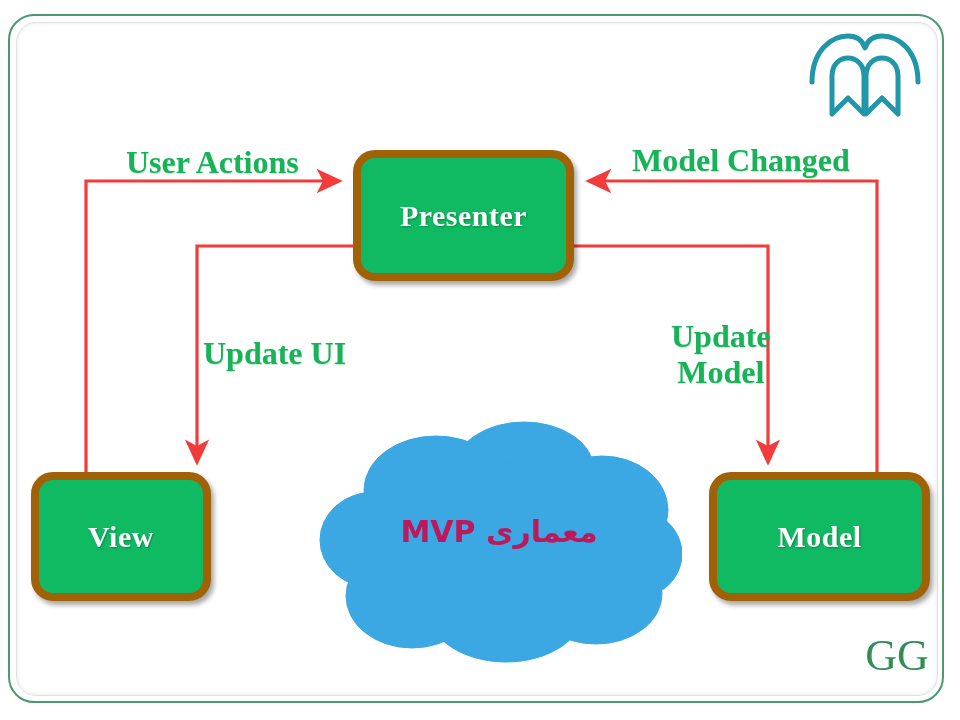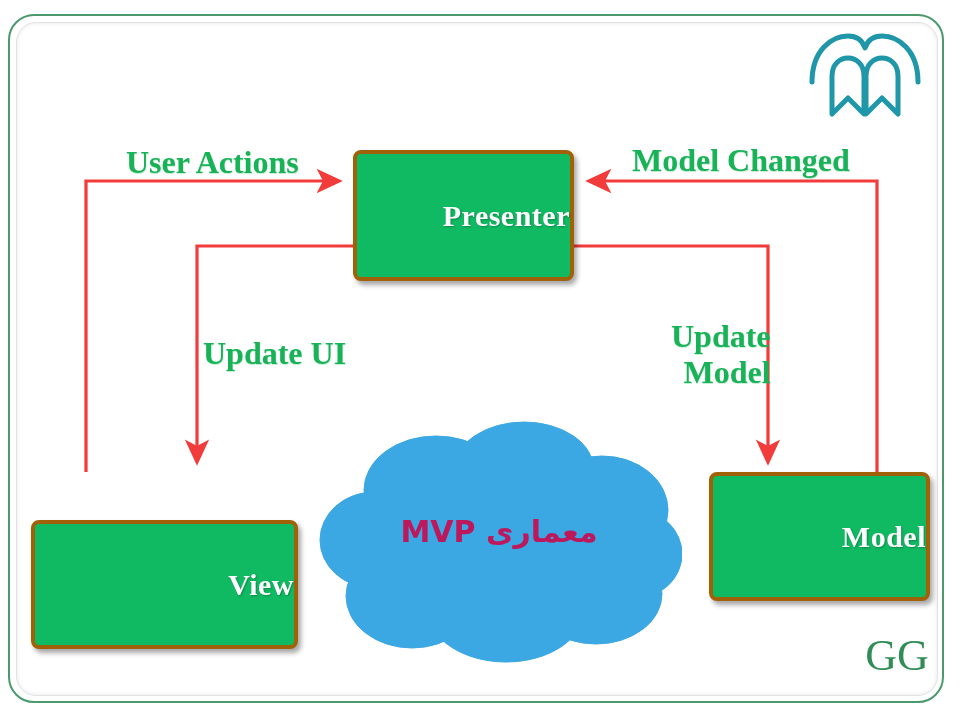--- a/index.html
+++ b/index.html
@@ -44,52 +44,52 @@
     position: absolute;
     left: 0; top: 0;
     width: 960px;
     height: 720px;
   }
   
   .node {
     position: absolute;
     box-sizing: border-box;
     background: #10ba62;
-    border: 4px solid #a16207;
-    border-radius: 8px;
+    border: 8px solid #a16207;
+    border-radius: 22px;
     display: flex;
     align-items: center;
-    justify-content: flex-end;
+    justify-content: center;
     color: #ffffff;
     font-weight: bold;
     font-size: 30px;
     letter-spacing: 0.5px;
     text-shadow: 1px 1px 2px rgba(0,0,0,0.28);
     box-shadow: 3px 4px 5px rgba(0,0,0,0.35);
     z-index: 6;
   }
   #node-presenter { left: 353px; top: 150px; width: 221px; height: 131px; }
-  #node-view      { left: 31px;  top: 472px; width: 267px; height: 129px; margin-top: 48px; }
+  #node-view      { left: 31px;  top: 472px; width: 180px; height: 129px; }
   #node-model     { left: 709px; top: 472px; width: 221px; height: 129px; }
 
   
   .edge-label {
     position: absolute;
     color: #18b257;
     font-weight: bold;
     font-size: 32px;
     line-height: 1.12;
     white-space: pre-line;
     text-shadow: 0.5px 0.5px 0 rgba(24,178,87,0.25);
     z-index: 7;
   }
   #label-user-actions  { left: 126px; top: 145px; }
   #label-model-changed { left: 632px; top: 143px; }
   #label-update-ui     { left: 203px; top: 336px; }
-  #label-update-model  { left: 671px; top: 319px; text-align: right; }
+  #label-update-model  { left: 671px; top: 319px; text-align: center; }
 
   
   #connectors {
     position: absolute;
     left: 0; top: 0;
     width: 960px; height: 720px;
     z-index: 5;
   }
   
   #cloud-wrap {

